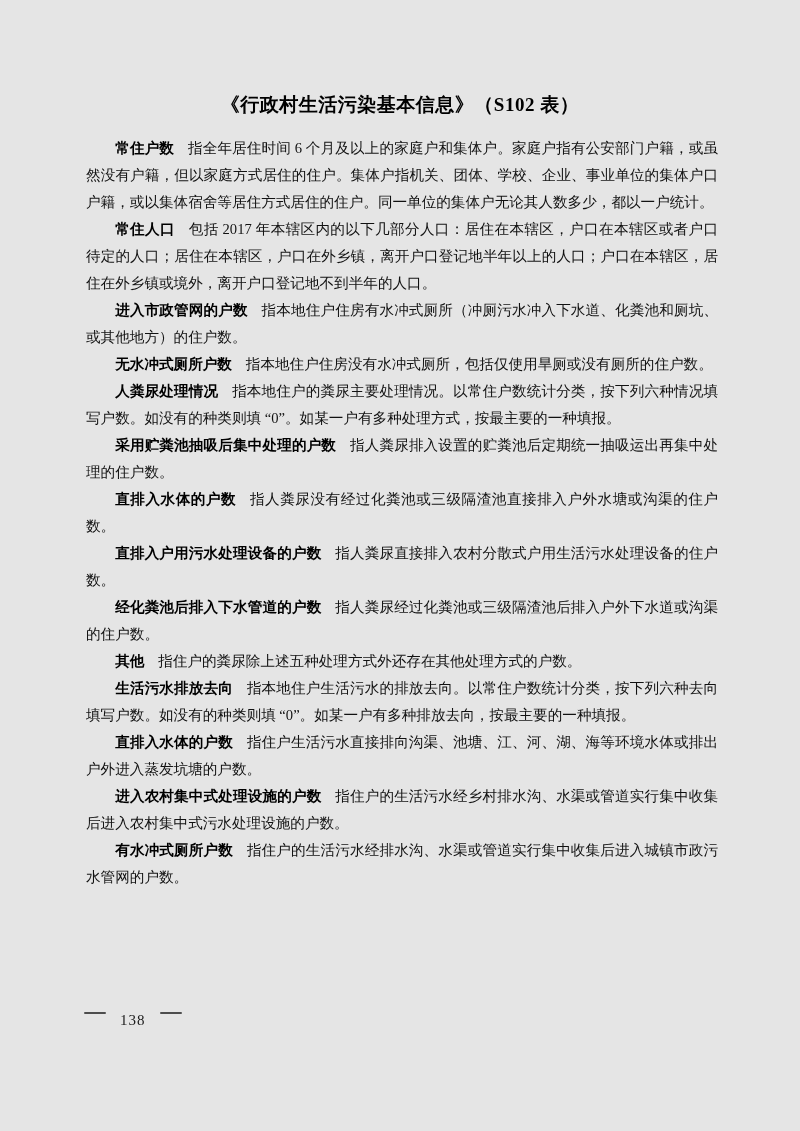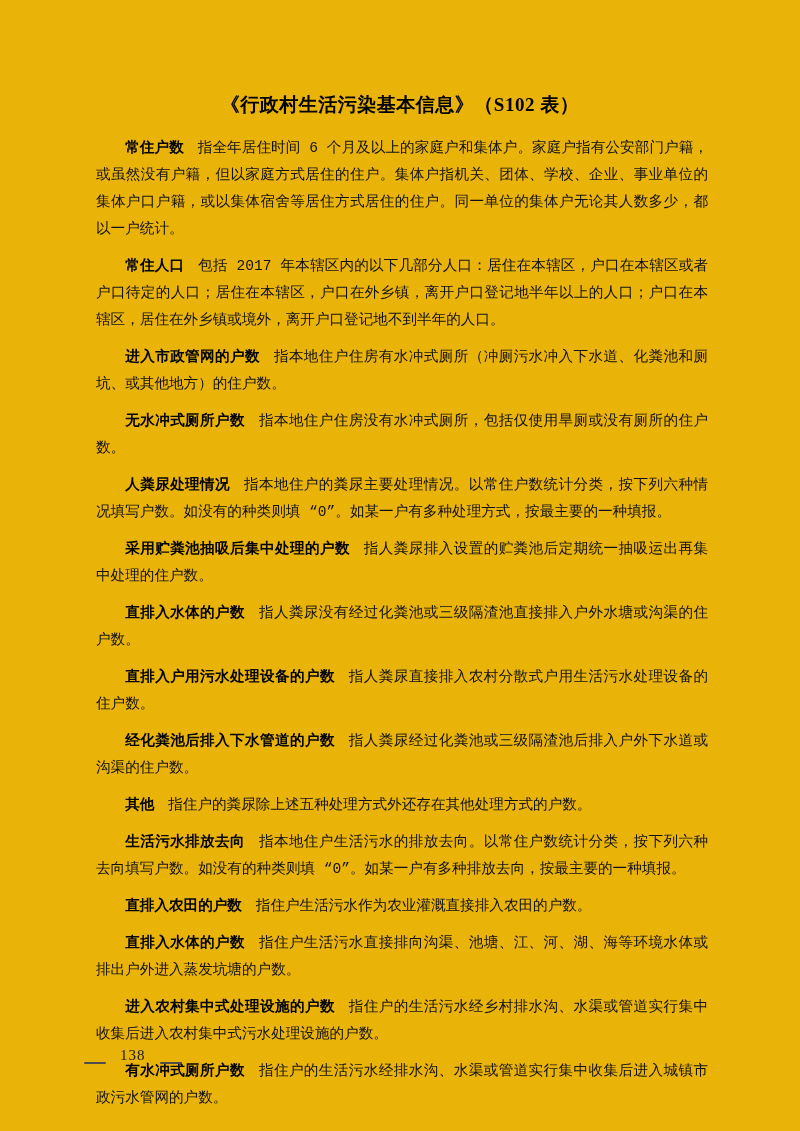--- a/index.html
+++ b/index.html
@@ -4,61 +4,60 @@
 <style>
   html, body {
     margin: 0;
     padding: 0;
     background: #ffffff;
   }
   .page {
     position: relative;
     width: 800px;
     height: 1131px;
-    background: #eab308;
+    background: #e5e5e5;
     overflow: hidden;
     font-family: "Liberation Serif", "DejaVu Serif", serif;
     color: #111111;
   }
   .doc-title {
     margin: 0;
     padding-top: 92px;
     text-align: center;
     font-size: 19px;
     font-weight: 700;
     letter-spacing: 0.5px;
     color: #000000;
   }
   .content {
     margin: 17px 82px 0 86px;
     font-size: 14.6px;
     line-height: 27px;
     text-align: justify;
   }
   .def {
-    margin: 10px;
+    margin: 0;
     padding: 0;
     text-indent: 2em;
-    font-family: Liberation Mono, monospace;
   }
   .term {
     font-weight: 700;
     color: #000000;
     margin-right: 0.95em;
   }
   .dtext {
     color: #111111;
   }
   .footer {
     position: absolute;
     left: 84px;
-    top: 1040px;
+    top: 1012px;
     height: 24px;
     display: flex;
-    align-items: flex-end;
+    align-items: flex-start;
   }
   .footer-dash {
     display: inline-block;
     width: 22px;
     height: 2px;
     background: #4d4d4d;
     border-radius: 1px;
   }
   .page-num {
     font-size: 15px;
@@ -114,23 +113,20 @@
   </p>
 
   <p class="def">
     <span class="term">其他</span><span class="dtext">指住户的粪尿除上述五种处理方式外还存在其他处理方式的户数。</span>
   </p>
 
   <p class="def">
     <span class="term">生活污水排放去向</span><span class="dtext">指本地住户生活污水的排放去向。以常住户数统计分类，按下列六种去向填写户数。如没有的种类则填 “0”。如某一户有多种排放去向，按最主要的一种填报。</span>
   </p>
 
-  <p class="def">
-    <span class="term">直排入农田的户数</span><span class="dtext">指住户生活污水作为农业灌溉直接排入农田的户数。</span>
-  </p>
 
   <p class="def">
     <span class="term">直排入水体的户数</span><span class="dtext">指住户生活污水直接排向沟渠、池塘、江、河、湖、海等环境水体或排出户外进入蒸发坑塘的户数。</span>
   </p>
 
 
   <p class="def">
     <span class="term">进入农村集中式处理设施的户数</span><span class="dtext">指住户的生活污水经乡村排水沟、水渠或管道实行集中收集后进入农村集中式污水处理设施的户数。</span>
   </p>
 

